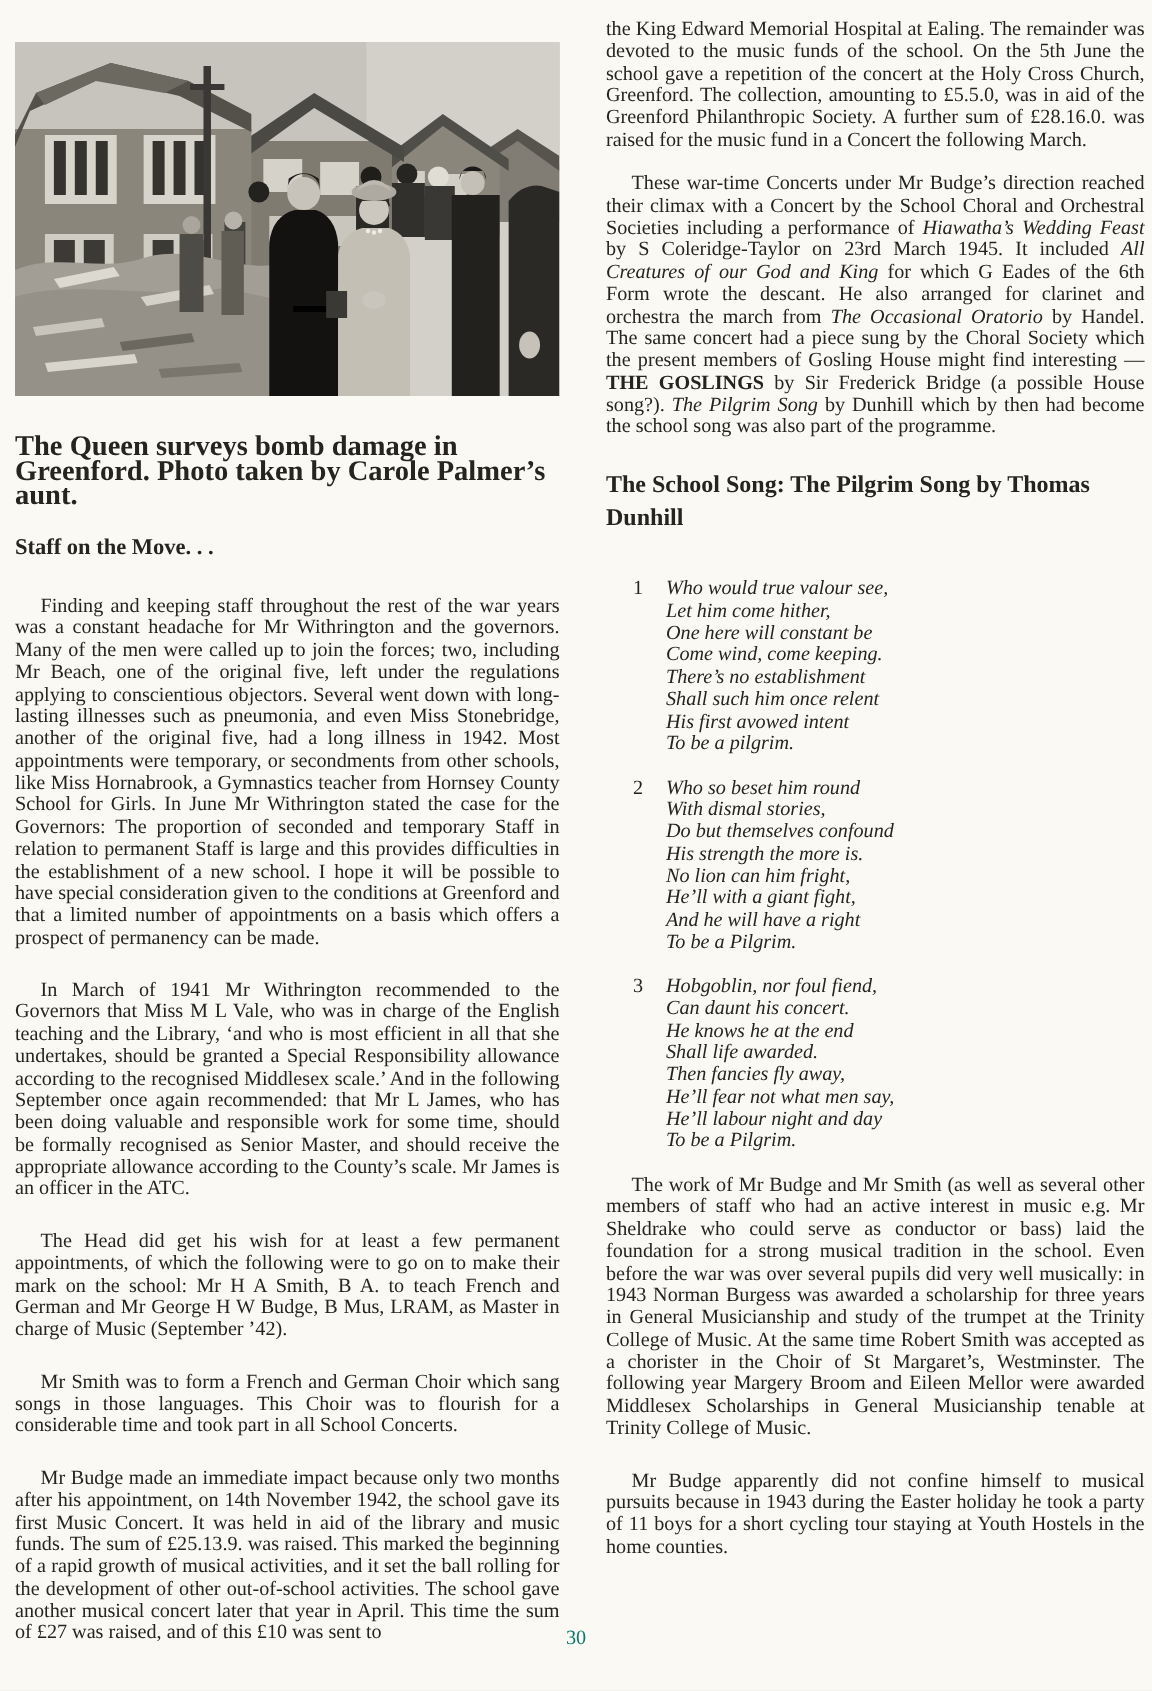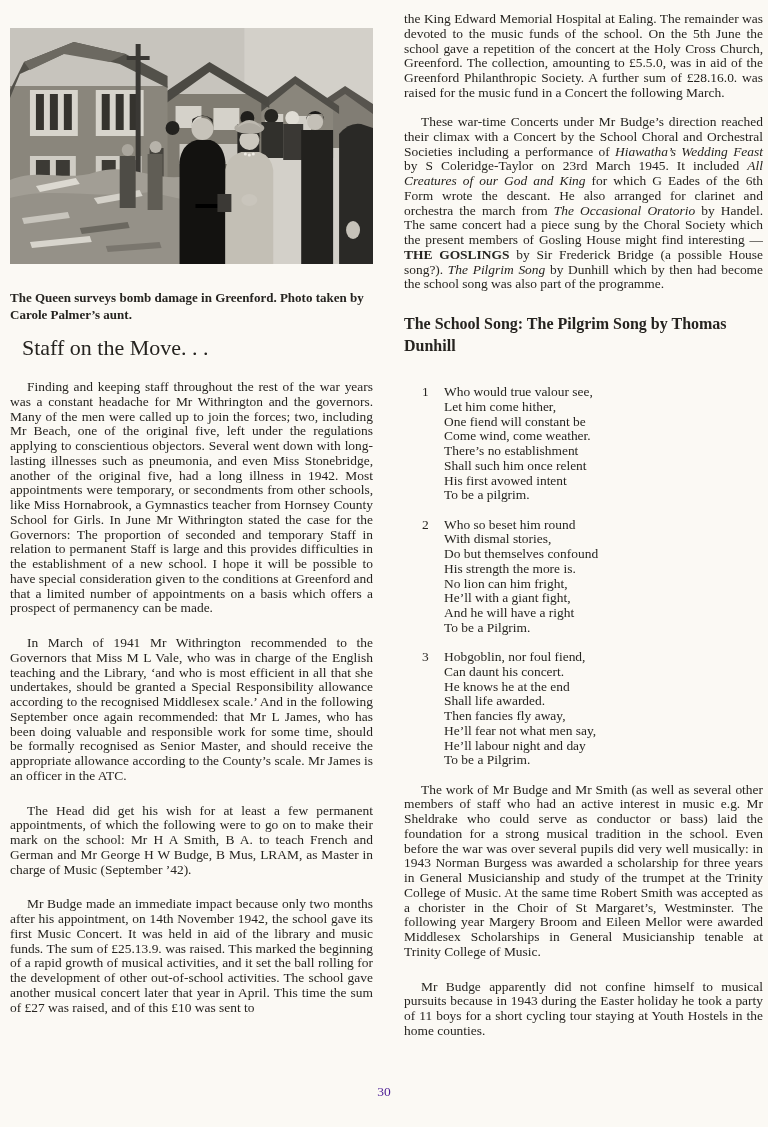--- a/index.html
+++ b/index.html
@@ -2,31 +2,31 @@
 <html><head>
 <meta charset="utf-8">
 <style>
   html,body{margin:0;padding:0;background:#e9e7e2;}
   .page{position:relative;width:768px;height:1127px;background:#fbf9f4;
         font-family:"Liberation Serif","DejaVu Serif",serif;color:#262420;overflow:hidden;}
   .col-left{position:absolute;left:10px;top:28px;width:363px;}
   .col-right{position:absolute;left:404px;top:12px;width:359px;}
   .photo{width:363px;height:236px;background:#b9b6b0;overflow:hidden;}
   .photo svg{display:block;}
-  .caption{margin:26px 0 0 0;font-weight:bold;font-size:13px;line-height:16.5px;text-align:left;}
-  h1.head1{margin:13px 0 9px 12px;font-size:22px;line-height:24px;font-weight:normal;}
+  .caption{margin:26px 0 0 0;font-weight:bold;font-size:19px;line-height:16.5px;text-align:left;}
+  h1.head1{margin:13px 0 9px 0;font-size:15px;line-height:24px;font-weight:bold;}
   h2.head2{margin:21px 0 28px 0;font-size:16px;line-height:22px;font-weight:bold;}
   .para{margin:0;font-size:13.45px;line-height:14.75px;text-align:justify;}
   .para.indent{text-indent:17px;margin-top:20px;}
   .para.gap{margin-top:14.5px;}
   .verse{display:flex;margin:0 0 14.5px 18px;}
   .verse-num{width:22px;flex:none;font-size:13.45px;line-height:14.75px;}
-  .verse-lines{font-size:13.45px;line-height:14.75px;}
+  .verse-lines{font-size:13.45px;line-height:14.75px;font-style:italic;}
   .page-number{position:absolute;left:0;right:0;top:1084px;text-align:center;
-               font-size:13.5px;color:#4c1d95;}
+               font-size:13.5px;color:#0f766e;}
   em{font-style:italic;}
   strong{font-weight:bold;}
 </style>
 </head>
 <body>
 
 <div class="page">
 
   <div class="col-left">
 
@@ -122,40 +122,41 @@
     </div>
 
     <p class="caption">The Queen surveys bomb damage in Greenford. Photo taken by Carole Palmer’s aunt.</p>
 
     <h1 class="head1">Staff on the Move. . .</h1>
 
     <div id="left-paras">
         <p class="para indent"><span>Finding and keeping staff throughout the rest of the war years was a constant headache for Mr Withrington and the governors. Many of the men were called up to join the forces; two, including Mr Beach, one of the original five, left under the regulations applying to conscientious objectors. Several went down with long-lasting illnesses such as pneumonia, and even Miss Stonebridge, another of the original five, had a long illness in 1942. Most appointments were temporary, or secondments from other schools, like Miss Hornabrook, a Gymnastics teacher from Hornsey County School for Girls. In June Mr Withrington stated the case for the Governors: The proportion of seconded and temporary Staff in relation to permanent Staff is large and this provides difficulties in the establishment of a new school. I hope it will be possible to have special consideration given to the conditions at Greenford and that a limited number of appointments on a basis which offers a prospect of permanency can be made.</span></p>
         <p class="para indent"><span>In March of 1941 Mr Withrington recommended to the Governors that Miss M L Vale, who was in charge of the English teaching and the Library, ‘and who is most efficient in all that she undertakes, should be granted a Special Responsibility allowance according to the recognised Middlesex scale.’ And in the following September once again recommended: that Mr L James, who has been doing valuable and responsible work for some time, should be formally recognised as Senior Master, and should receive the appropriate allowance according to the County’s scale. Mr James is an officer in the ATC.</span></p>
         <p class="para indent"><span>The Head did get his wish for at least a few permanent appointments, of which the following were to go on to make their mark on the school: Mr H A Smith, B A. to teach French and German and Mr George H W Budge, B Mus, LRAM, as Master in charge of Music (September ’42).</span></p>
+        <p class="para indent"><span>Mr Smith was to form a French and German Choir which sang songs in those languages. This Choir was to flourish for a considerable time and took part in all School Concerts.</span></p>
         <p class="para indent"><span>Mr Budge made an immediate impact because only two months after his appointment, on 14th November 1942, the school gave its first Music Concert. It was held in aid of the library and music funds. The sum of £25.13.9. was raised. This marked the beginning of a rapid growth of musical activities, and it set the ball rolling for the development of other out-of-school activities. The school gave another musical concert later that year in April. This time the sum of £27 was raised, and of this £10 was sent to</span></p>
       </div>
   </div>
 
   <div class="col-right">
     <div id="right-paras-top">
         <p class="para"><span>the King Edward Memorial Hospital at Ealing. The remainder was devoted to the music funds of the school. On the 5th June the school gave a repetition of the concert at the Holy Cross Church, Greenford. The collection, amounting to £5.5.0, was in aid of the Greenford Philanthropic Society. A further sum of £28.16.0. was raised for the music fund in a Concert the following March.</span></p>
         <p class="para indent gap"><span>These war-time Concerts under Mr Budge’s direction reached their climax with a Concert by the School Choral and Orchestral Societies including a performance of </span><em>Hiawatha’s Wedding Feast</em><span> by S Coleridge-Taylor on 23rd March 1945. It included </span><em>All Creatures of our God and King</em><span> for which G Eades of the 6th Form wrote the descant. He also arranged for clarinet and orchestra the march from </span><em>The Occasional Oratorio</em><span> by Handel. The same concert had a piece sung by the Choral Society which the present members of Gosling House might find interesting — </span><strong>THE GOSLINGS</strong><span> by Sir Frederick Bridge (a possible House song?). </span><em>The Pilgrim Song</em><span> by Dunhill which by then had become the school song was also part of the programme.</span></p>
       </div>
 
     <h2 class="head2">The School Song: The Pilgrim Song by Thomas Dunhill</h2>
 
     <div id="verses">
         <div class="verse">
           <span class="verse-num">1</span>
           <div class="verse-lines">
             <div>Who would true valour see,</div>
             <div>Let him come hither,</div>
-            <div>One fiend will constant be</div>
-            <div>Come wind, come weather.</div>
+            <div>One here will constant be</div>
+            <div>Come wind, come keeping.</div>
             <div>There’s no establishment</div>
             <div>Shall such him once relent</div>
             <div>His first avowed intent</div>
             <div>To be a pilgrim.</div>
           </div>
         </div>
         <div class="verse">
           <span class="verse-num">2</span>
           <div class="verse-lines">
             <div>Who so beset him round</div>

